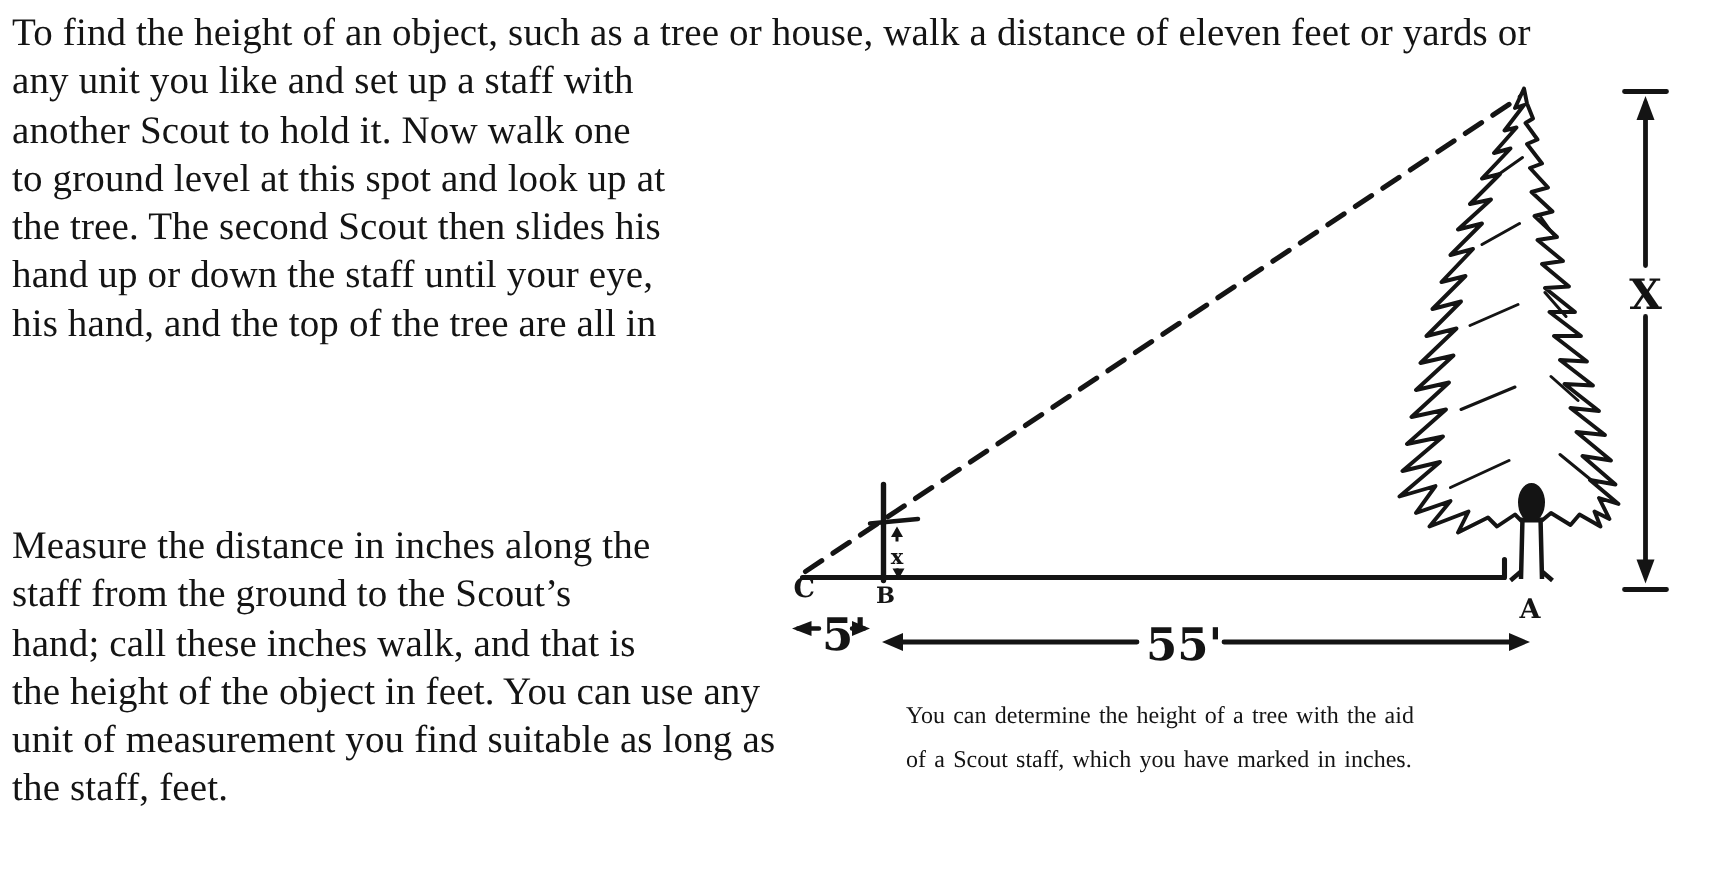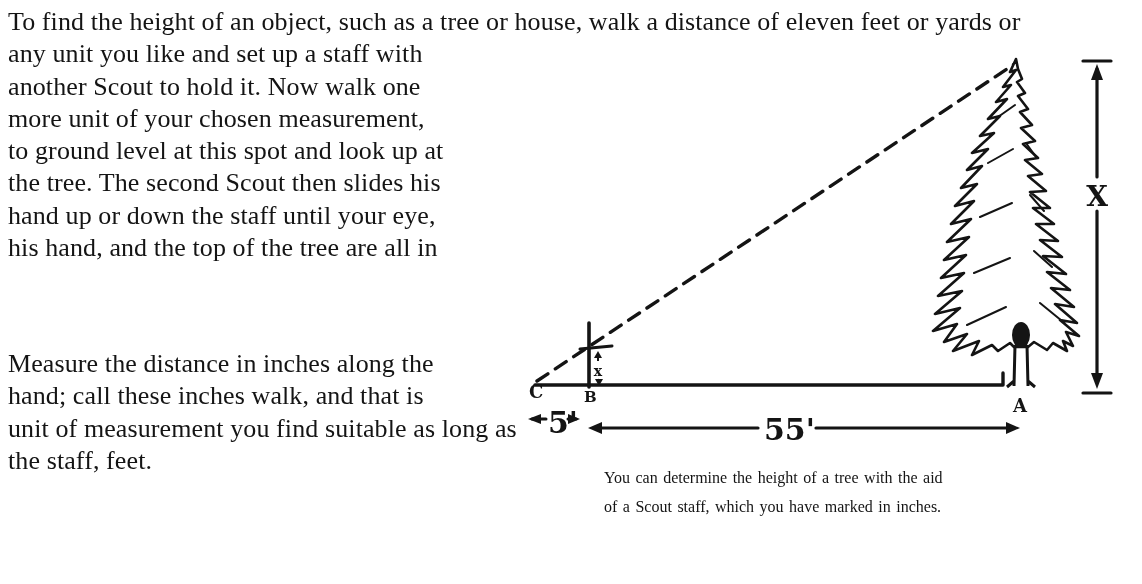--- a/index.html
+++ b/index.html
@@ -52,30 +52,31 @@
 </style>
 </head>
 <body>
 
 <div class="page">
 
   <div class="para" id="para1">
     <div class="tl">To find the height of an object, such as a tree or house, walk a distance of eleven feet or yards or</div>
     <div class="tl">any unit you like and set up a staff with</div>
     <div class="tl">another Scout to hold it. Now walk one</div>
-    <div class="tl">more unit of your chosen measurement,</div>
     <div class="tl">to ground level at this spot and look up at</div>
     <div class="tl">the tree. The second Scout then slides his</div>
     <div class="tl">hand up or down the staff until your eye,</div>
     <div class="tl">his hand, and the top of the tree are all in</div>
   </div>
 
   <div class="para" id="para2">
     <div class="tl">Measure the distance in inches along the</div>
+    <div class="tl">staff from the ground to the Scout’s</div>
     <div class="tl">hand; call these inches walk, and that is</div>
+    <div class="tl">the height of the object in feet. You can use any</div>
     <div class="tl">unit of measurement you find suitable as long as</div>
     <div class="tl">the staff, feet.</div>
   </div>
 
   <figure class="figure">
     <svg width="622" height="410" viewBox="0 0 622 410">
 
       <path class="ink" d="M17,336 L496,18" stroke-width="3.4" stroke-dasharray="13 9" stroke-linecap="round"></path>
 
       <path class="ink" d="M15,340 L483,340 M483,340 L483,328" stroke-width="3.4" stroke-linecap="round"></path>

